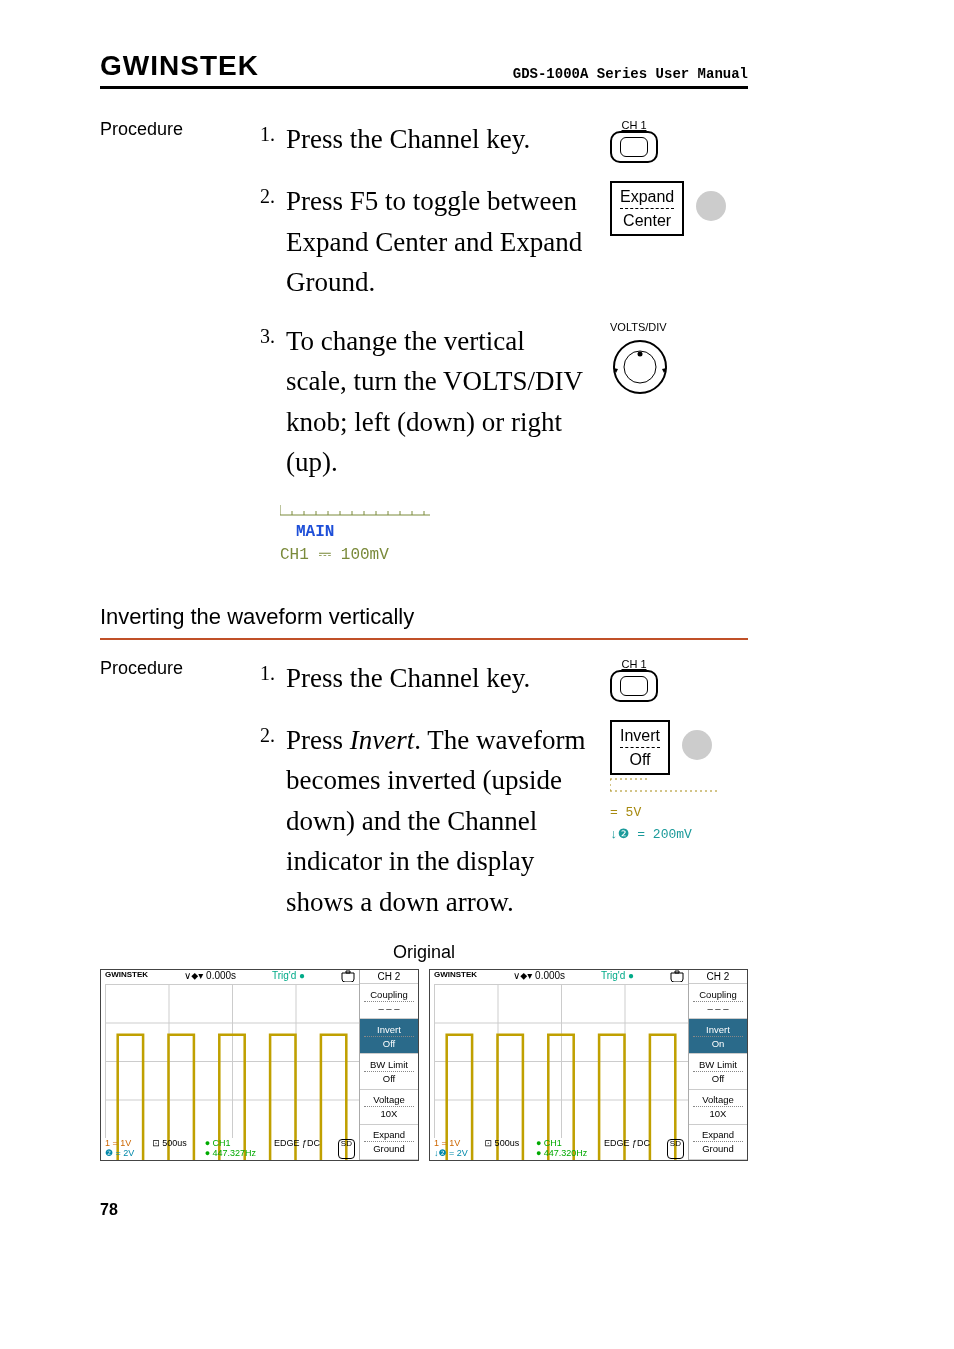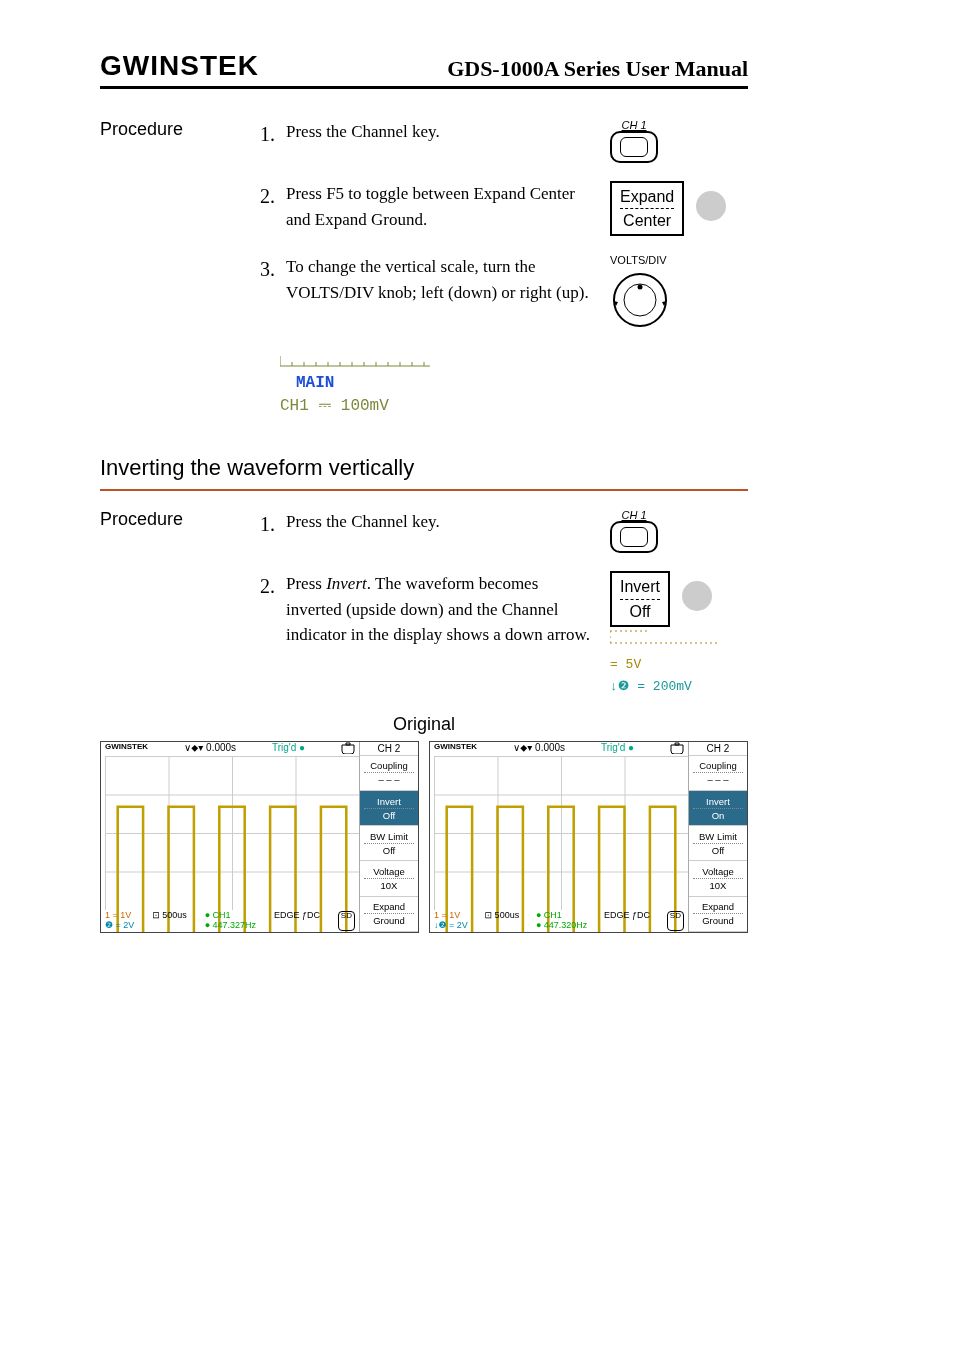--- a/index.html
+++ b/index.html
@@ -23,23 +23,23 @@
     padding-bottom: 4px;
     margin-bottom: 30px;
   }
   .logo {
     font-family: Arial, sans-serif;
     font-weight: 900;
     font-size: 28px;
     letter-spacing: 1px;
   }
   .doc-title {
-    font-family: Liberation Serif, serif;
+    font-family: Liberation Mono, monospace;
     font-weight: bold;
-    font-size: 22px;
+    font-size: 14px;
   }
   .row {
     display: flex;
     align-items: flex-start;
     margin-top: 18px;
   }
   .proc-label {
     width: 160px;
     flex: 0 0 160px;
     font-family: Arial, sans-serif;
@@ -49,39 +49,38 @@
     flex: 0 0 330px;
     display: flex;
   }
   .step-num {
     width: 26px;
     flex: 0 0 26px;
     font-size: 20px;
     line-height: 1.5;
   }
   .step-text {
-    font-size: 17px;
+    font-size: 27px;
     line-height: 1.5;
   }
   .step-text i { font-style: italic; }
   .icon-col {
     flex: 1;
     display: flex;
     justify-content: flex-start;
     padding-left: 20px;
   }
   .keycap {
     display: inline-block;
   }
   .keycap .klabel {
     font-family: Arial, sans-serif;
     font-size: 11px;
     text-align: center;
     text-decoration: underline;
-    font-style: italic;
   }
   .keycap .kbody {
     border: 2px solid #000;
     border-radius: 10px;
     width: 44px;
     height: 28px;
     position: relative;
   }
   .keycap .kbody::after {
     content: "";
@@ -493,13 +492,14 @@
           </div>
         <div class="mitem">
             <span>Expand</span>
             <hr>
             <span>Ground</span>
           </div>
       </div>
     </div>
   </div>
 
+  <div class="pagenum">78</div>
 </div>
 
 </body></html>

